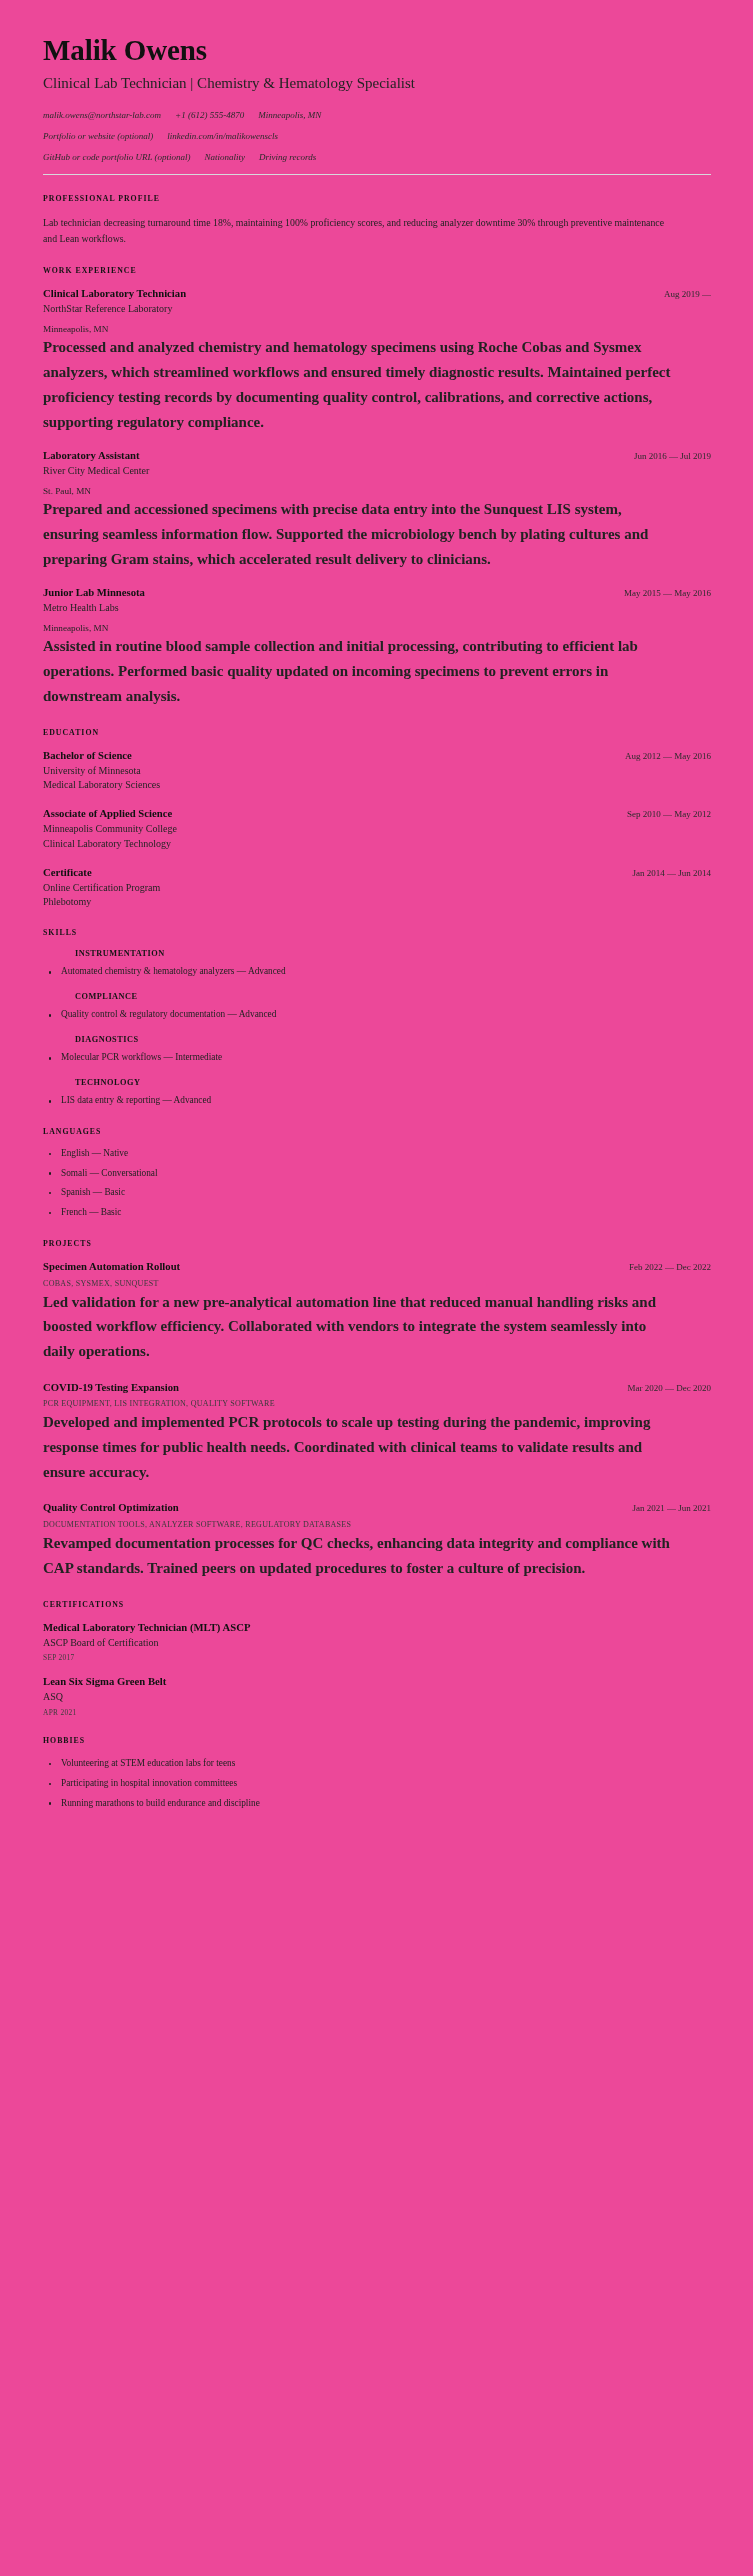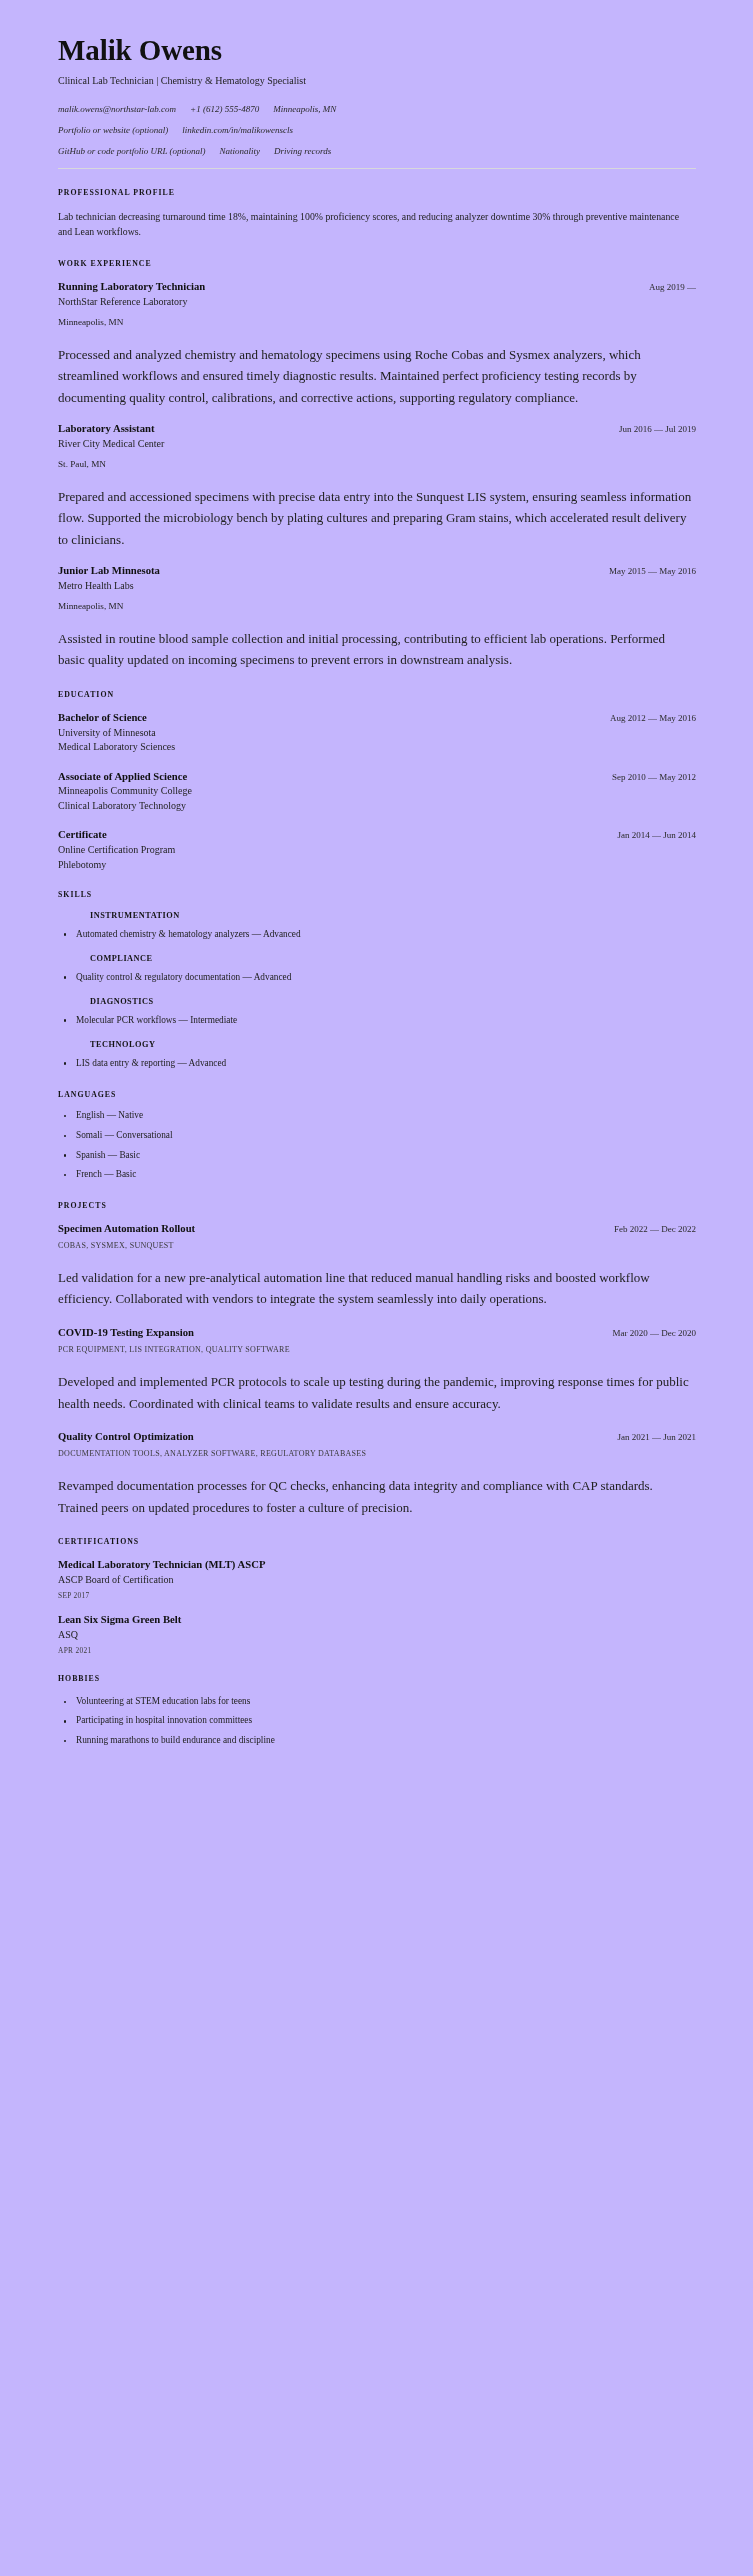--- a/index.html
+++ b/index.html
@@ -8,36 +8,36 @@
     background: #ffffff;
   }
   body {
     font-family: "Liberation Serif", "DejaVu Serif", serif;
     color: #1c1c1c;
     -webkit-font-smoothing: antialiased;
   }
   .page {
     width: 754px;
     min-height: 2576px;
-    background: #c4b5fd;
-    padding: 0 58px;
+    background: #ec4899;
+    padding: 0 43px;
   }
 
   
   .header { padding-top: 35px; }
   .name {
     font-size: 29px;
     font-weight: bold;
     line-height: 1.05;
     letter-spacing: -0.1px;
     color: #111111;
   }
   .headline {
     margin-top: 8.8px;
-    font-size: 10px;
+    font-size: 15px;
     font-weight: normal;
     color: #232323;
     line-height: 1.3;
   }
   .contact-rows { margin-top: 15.7px; }
   .contact-row {
     font-size: 9px;
     color: #2a2a2a;
     line-height: 1.35;
     margin-bottom: 8.8px;
@@ -107,25 +107,25 @@
     line-height: 1.35;
   }
   .entry-meta {
     font-size: 8px;
     color: #3a3a3a;
     margin-top: 5px;
     letter-spacing: 0.3px;
     line-height: 1.35;
   }
   .entry-desc {
-    margin-top: 15px;
-    font-size: 13px;
+    font-size: 15px;
     line-height: 1.66;
     color: #222222;
     max-width: 634px;
+    font-weight: bold;
   }
 
   .edu-entry { margin-bottom: 15.7px; }
   .cert-entry { margin-bottom: 13px; }
   .cert-date {
     font-size: 7.4px;
     letter-spacing: 0.3px;
     color: #3c3c3c;
     margin-top: 4.4px;
   }
@@ -198,21 +198,21 @@
   <div class="section">
     <div class="section-title">Professional Profile</div>
     <p class="summary-text">Lab technician decreasing turnaround time 18%, maintaining 100% proficiency scores, and reducing analyzer downtime 30% through preventive maintenance and Lean workflows.</p>
   </div>
 
   <div class="section">
     <div class="section-title">Work Experience</div>
 
     <div class="entry">
       <div class="entry-head">
-        <div class="entry-title">Running Laboratory Technician</div>
+        <div class="entry-title">Clinical Laboratory Technician</div>
         <div class="entry-date">Aug 2019 —</div>
       </div>
       <div class="entry-sub">NorthStar Reference Laboratory</div>
       <div class="entry-sub2">Minneapolis, MN</div>
       <p class="entry-desc">Processed and analyzed chemistry and hematology specimens using Roche Cobas and Sysmex analyzers, which streamlined workflows and ensured timely diagnostic results. Maintained perfect proficiency testing records by documenting quality control, calibrations, and corrective actions, supporting regulatory compliance.</p>
     </div>
 
     <div class="entry">
       <div class="entry-head">
         <div class="entry-title">Laboratory Assistant</div>

